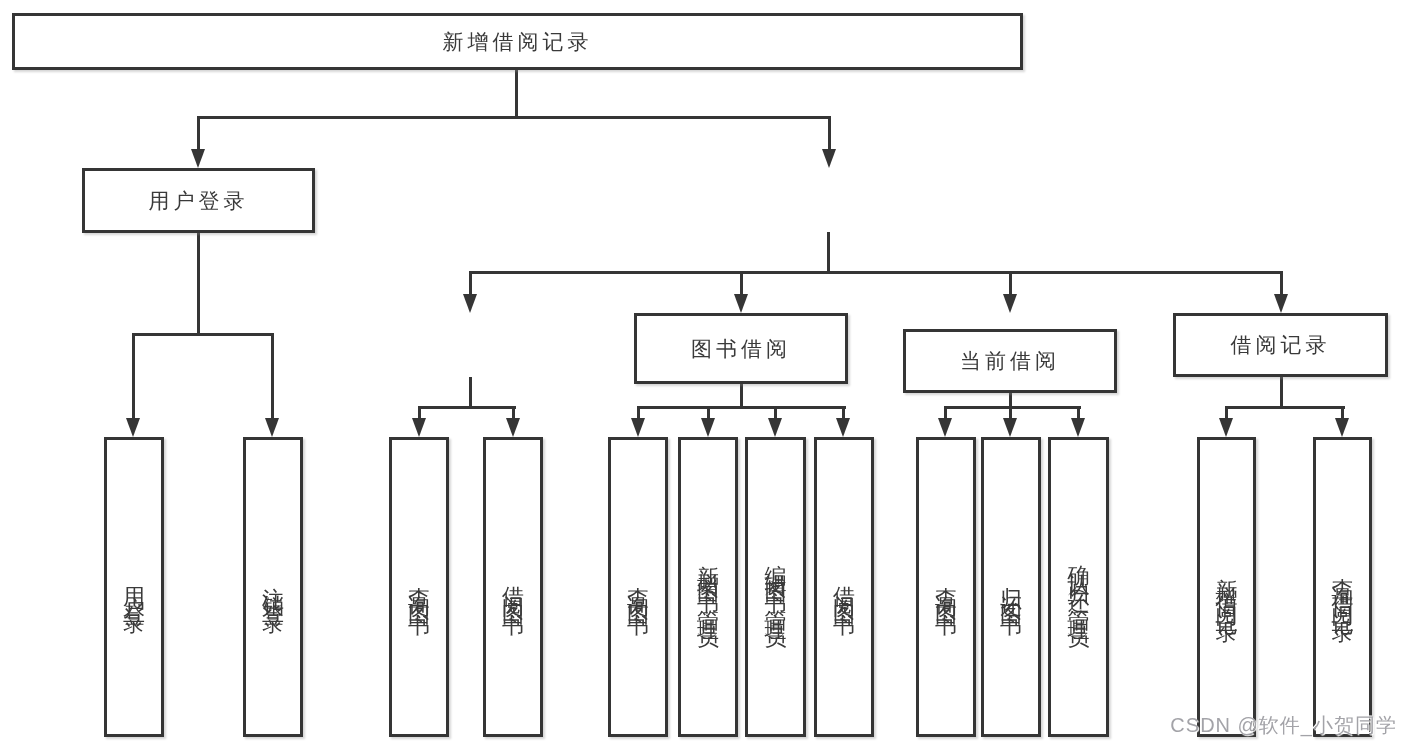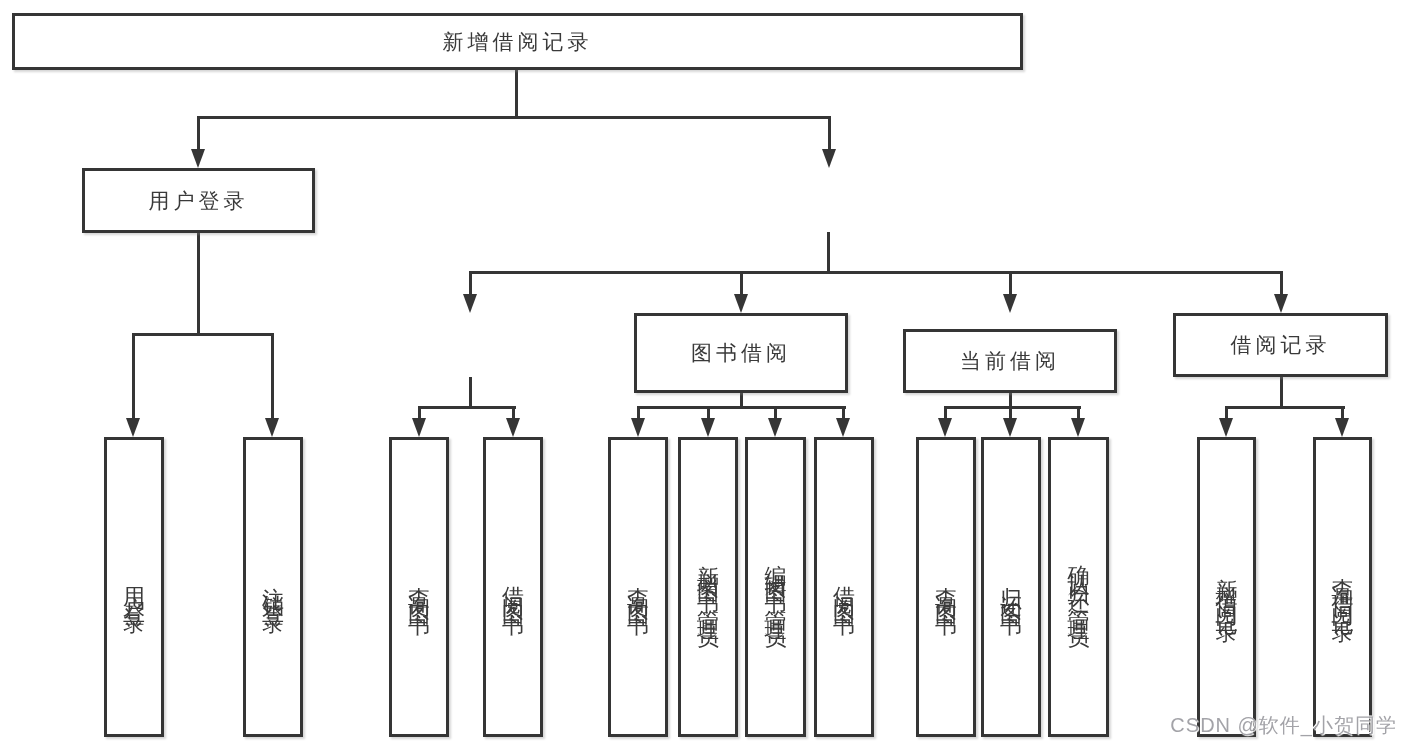--- a/index.html
+++ b/index.html
@@ -63,21 +63,21 @@
     <div class="line" style="left:469px;top:271px;width:3px;height:26px;"></div>
     <div class="ahead" style="left:463px;top:294px;"></div>
     <div class="line" style="left:740px;top:271px;width:3px;height:26px;"></div>
     <div class="ahead" style="left:734px;top:294px;"></div>
     <div class="line" style="left:1009px;top:271px;width:3px;height:26px;"></div>
     <div class="ahead" style="left:1003px;top:294px;"></div>
     <div class="line" style="left:1280px;top:271px;width:3px;height:26px;"></div>
     <div class="ahead" style="left:1274px;top:294px;"></div>
   </div>
 
-  <div class="box hlabel" style="left:634px;top:313px;width:214px;height:80px;">图书借阅</div>
+  <div class="box hlabel" style="left:634px;top:313px;width:214px;height:71px;">图书借阅</div>
   <div class="box hlabel" style="left:903px;top:329px;width:214px;height:64px;">当前借阅</div>
   <div class="box hlabel" style="left:1173px;top:313px;width:215px;height:64px;">借阅记录</div>
 
   <div>
     <div class="line" style="left:469px;top:377px;width:3px;height:32px;"></div>
     <div class="line" style="left:418px;top:406px;width:98px;height:3px;"></div>
     <div class="line" style="left:418px;top:406px;width:3px;height:16px;"></div>
     <div class="ahead" style="left:412px;top:418px;"></div>
     <div class="line" style="left:512px;top:406px;width:3px;height:16px;"></div>
     <div class="ahead" style="left:506px;top:418px;"></div>

